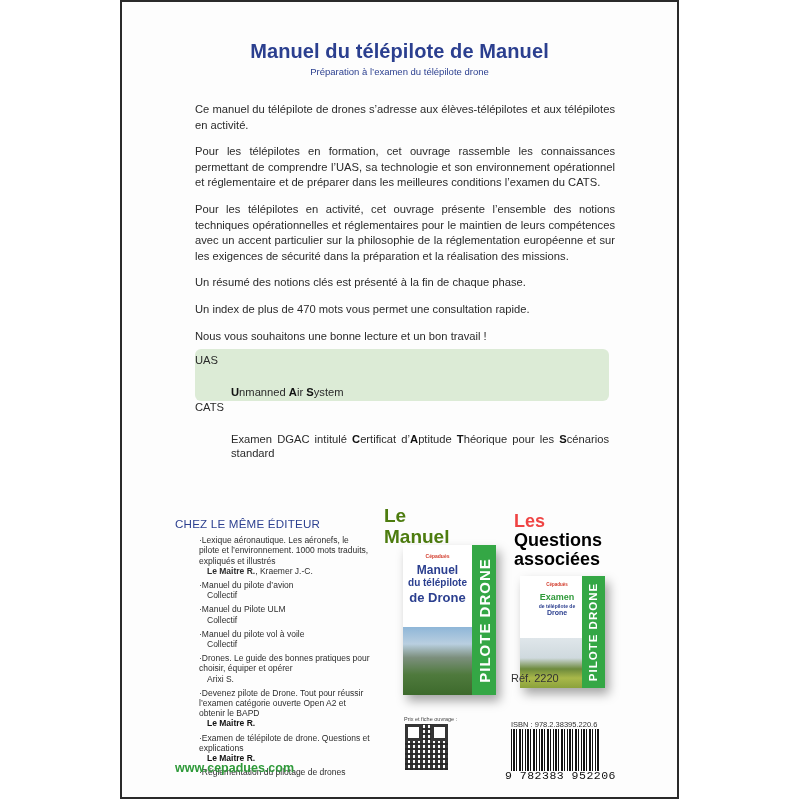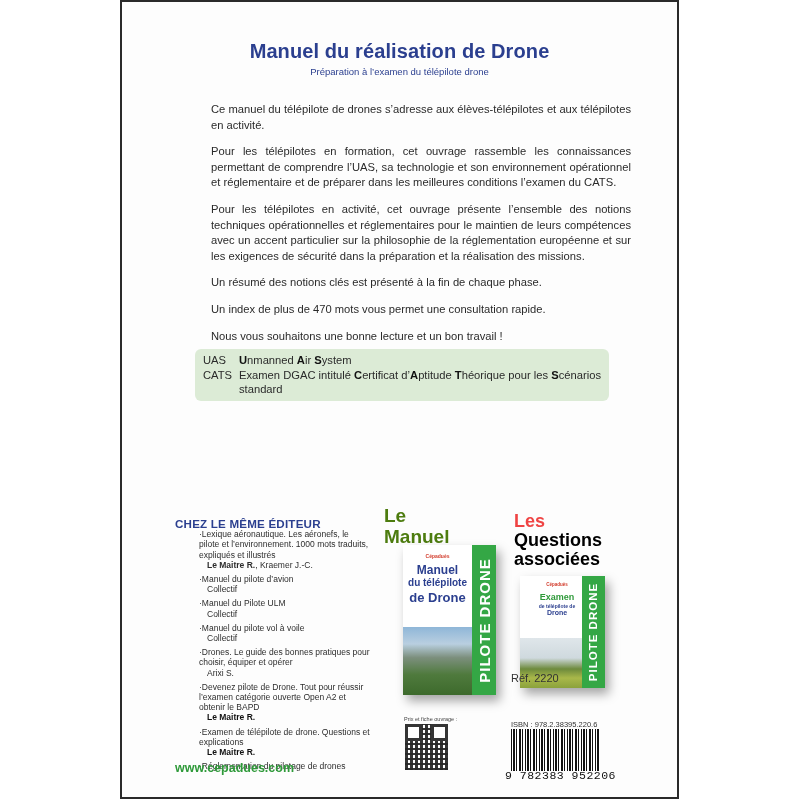--- a/index.html
+++ b/index.html
@@ -14,41 +14,41 @@
   .title {
     position: absolute; left: 0; right: 0; top: 38px; text-align: center;
     font-weight: bold; font-size: 20px; color: #2b3f8f; letter-spacing: 0.1px;
   }
   .subtitle {
     position: absolute; left: 0; right: 0; top: 64px; text-align: center;
     font-weight: normal; font-size: 9.5px; color: #2b3f8f;
   }
 
   .body-text {
-    position: absolute; left: 89px; width: 420px; top: 100px;
+    position: absolute; left: 73px; width: 420px; top: 100px;
     font-size: 11.2px; line-height: 15.6px; color: #2a2a2a; text-align: justify;
   }
   .body-text p { margin-bottom: 11px; }
 
   .glossary {
     position: absolute; left: 73px; top: 347px; width: 414px; height: 52px;
-    background: #dcebd6; border-radius: 6px; padding: 4px 8px;
+    background: #dcebd6; border-radius: 6px; padding: 4px 0;
     font-size: 11.2px; line-height: 14.5px; color: #2a2a2a;
   }
   .gl-row { display: flex; }
   .gl-abbr { width: 36px; flex-shrink: 0; }
-  .gl-def { flex: 1; text-align: justify; }
+  .gl-def { flex: 1; text-align: justify; margin-top: 32px; }
   .gl-def b { font-weight: bold; color: #111; }
 
   .editor {
     position: absolute; left: 53px; top: 517px; width: 196px;
     font-size: 8.5px; line-height: 10.2px; color: #2d2d2d;
   }
   .editor-heading {
-    font-weight: bold; font-size: 11.6px; color: #2b3f8f; letter-spacing: 0.2px;
+    font-weight: normal; font-size: 11.6px; color: #2b3f8f; margin-bottom: 6px; letter-spacing: 0.2px;
   }
   .ed-item { margin-bottom: 4px; margin-left: 24px; }
   .ed-title::before { content: "\00B7 "; }
   .ed-author { padding-left: 8px; }
   .ed-author.bold { font-weight: bold; color: #111; }
   .website {
     position: absolute; left: 53px; top: 759px;
     font-weight: bold; font-size: 12.5px; color: #2f9a3a;
   }
 
@@ -122,21 +122,21 @@
   .barcode-num {
     position: absolute; left: 383px; top: 767px; font-family: "Liberation Mono", monospace;
     font-size: 11.5px; color: #111; letter-spacing: 0.5px;
   }
 </style>
 </head>
 <body>
 
 <div class="page">
 
-  <div class="title">Manuel du réalisation de Drone</div>
+  <div class="title">Manuel du télépilote de Manuel</div>
   <div class="subtitle">Préparation à l’examen du télépilote drone</div>
 
   <div class="body-text">
     <p>Ce manuel du télépilote de drones s’adresse aux élèves-télépilotes et aux télépilotes en activité.</p>
     <p>Pour les télépilotes en formation, cet ouvrage rassemble les connaissances permettant de comprendre l’UAS, sa technologie et son environnement opérationnel et réglementaire et de préparer dans les meilleures conditions l’examen du CATS.</p>
     <p>Pour les télépilotes en activité, cet ouvrage présente l’ensemble des notions techniques opérationnelles et réglementaires pour le maintien de leurs compétences avec un accent particulier sur la philosophie de la réglementation européenne et sur les exigences de sécurité dans la préparation et la réalisation des missions.</p>
     <p>Un résumé des notions clés est présenté à la fin de chaque phase.</p>
     <p>Un index de plus de 470 mots vous permet une consultation rapide.</p>
     <p>Nous vous souhaitons une bonne lecture et un bon travail !</p>
   </div>

